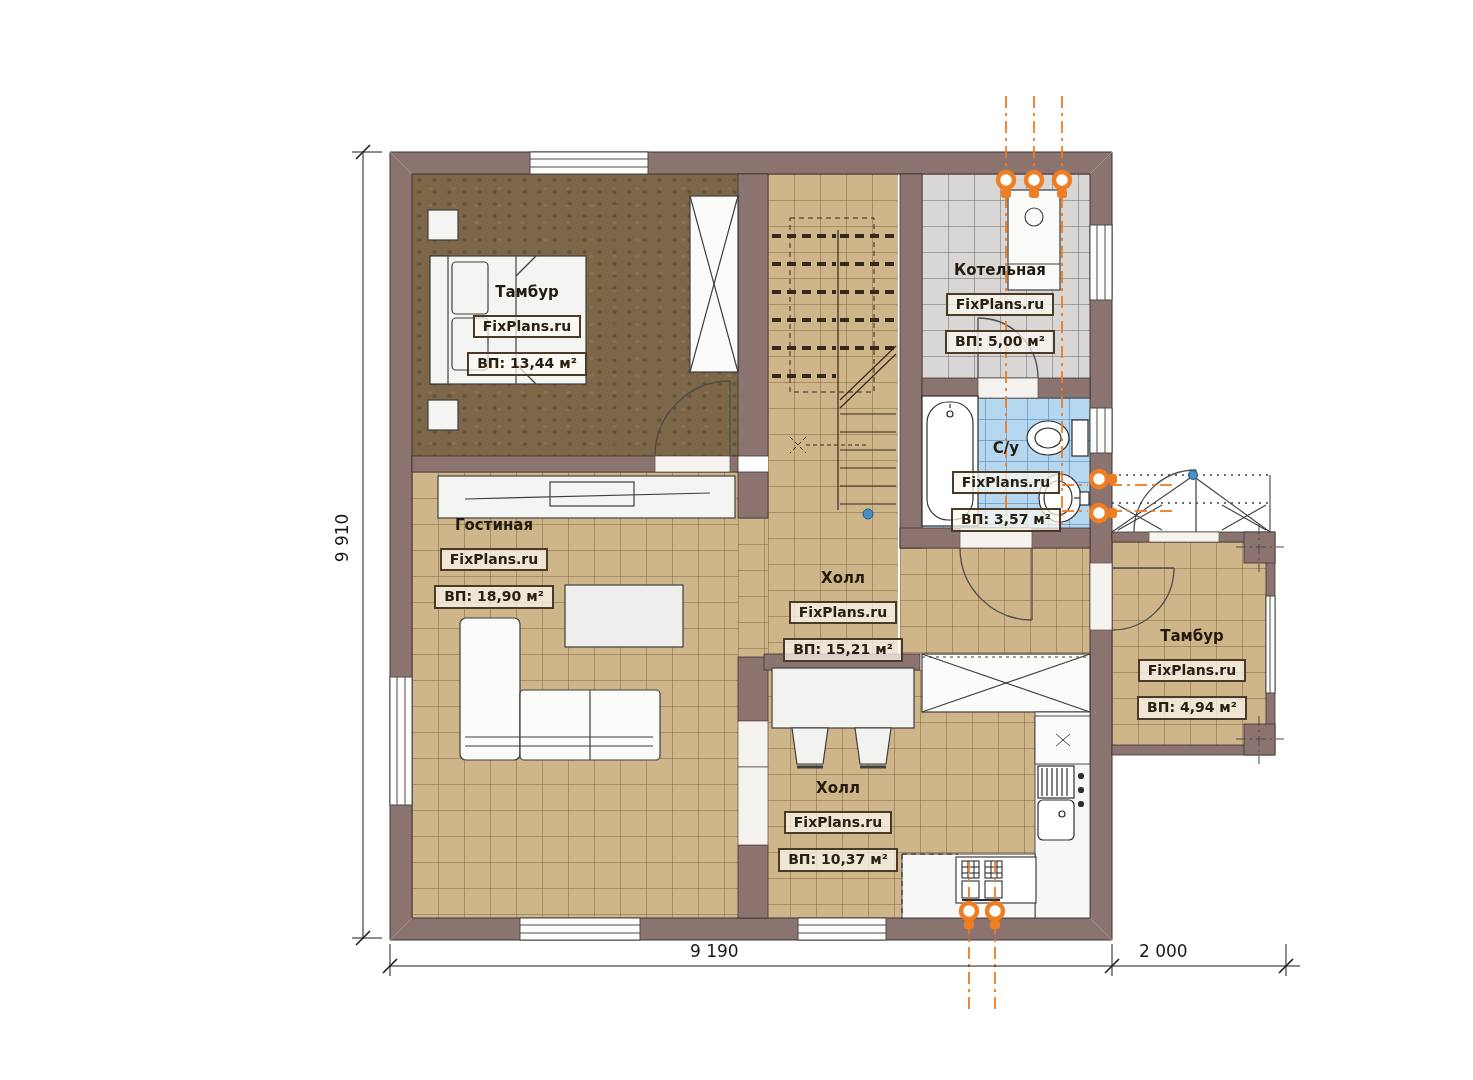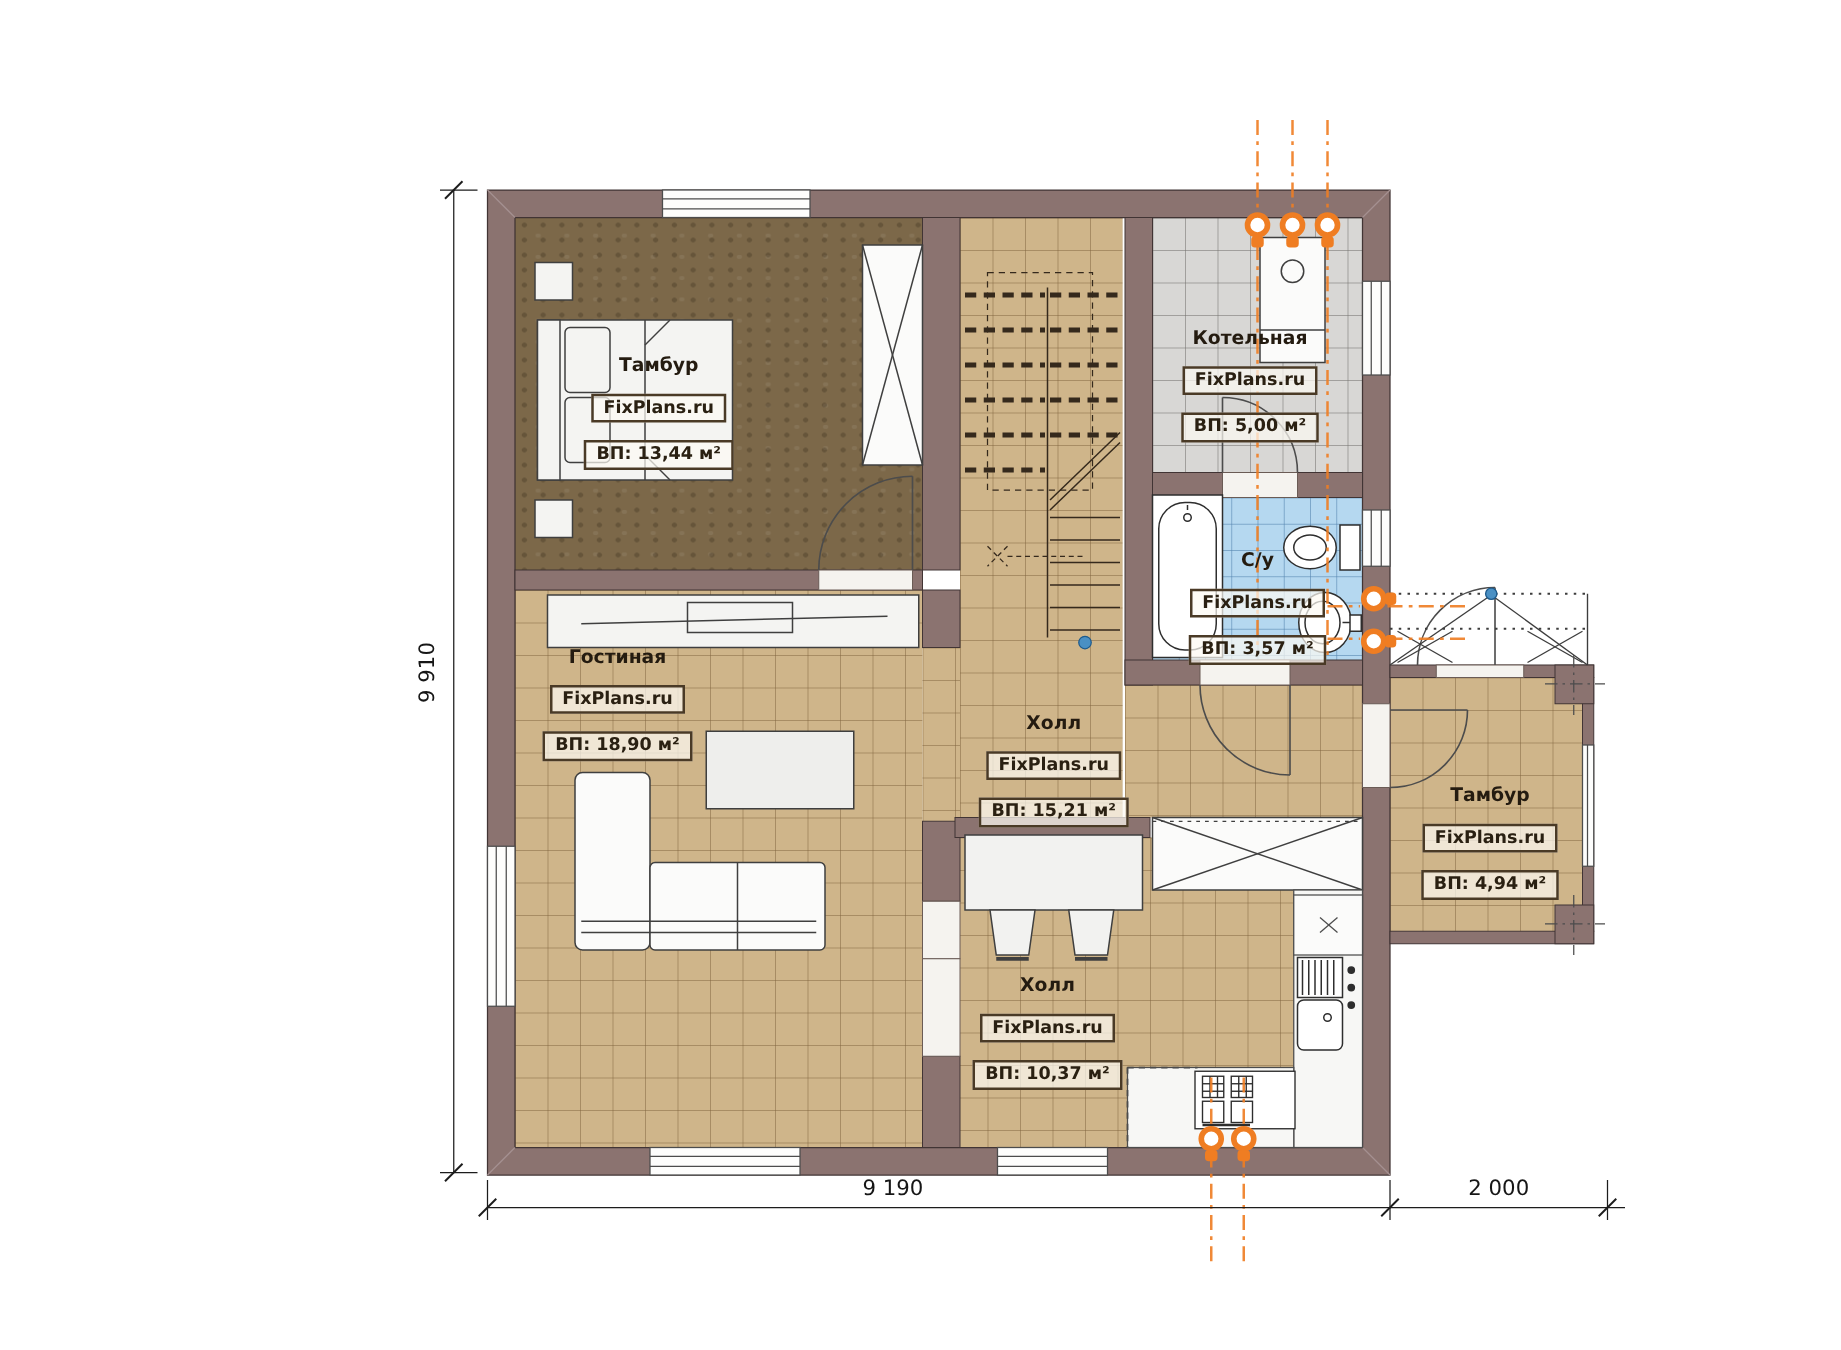--- a/index.html
+++ b/index.html
@@ -399,15 +399,15 @@
     <div class="label-box">ВП: 10,37 м²</div>
   </div>
   <div class="room-label" style="left:1092px;top:628px">
     <div class="room-name">Тамбур</div>
     <div class="label-box">FixPlans.ru</div>
     <div class="label-box">ВП: 4,94 м²</div>
   </div>
 
   <div class="dim-text dim-vert" style="left:318px;top:528px;">9 910</div>
   <div class="dim-text" style="left:690px;top:941px;width:120px;text-align:left;">9 190</div>
-  <div class="dim-text" style="left:1139px;top:941px;width:120px;text-align:center;">2 000</div>
+  <div class="dim-text" style="left:1139px;top:941px;width:120px;text-align:left;">2 000</div>
 
 </div>
 
 </body></html>

